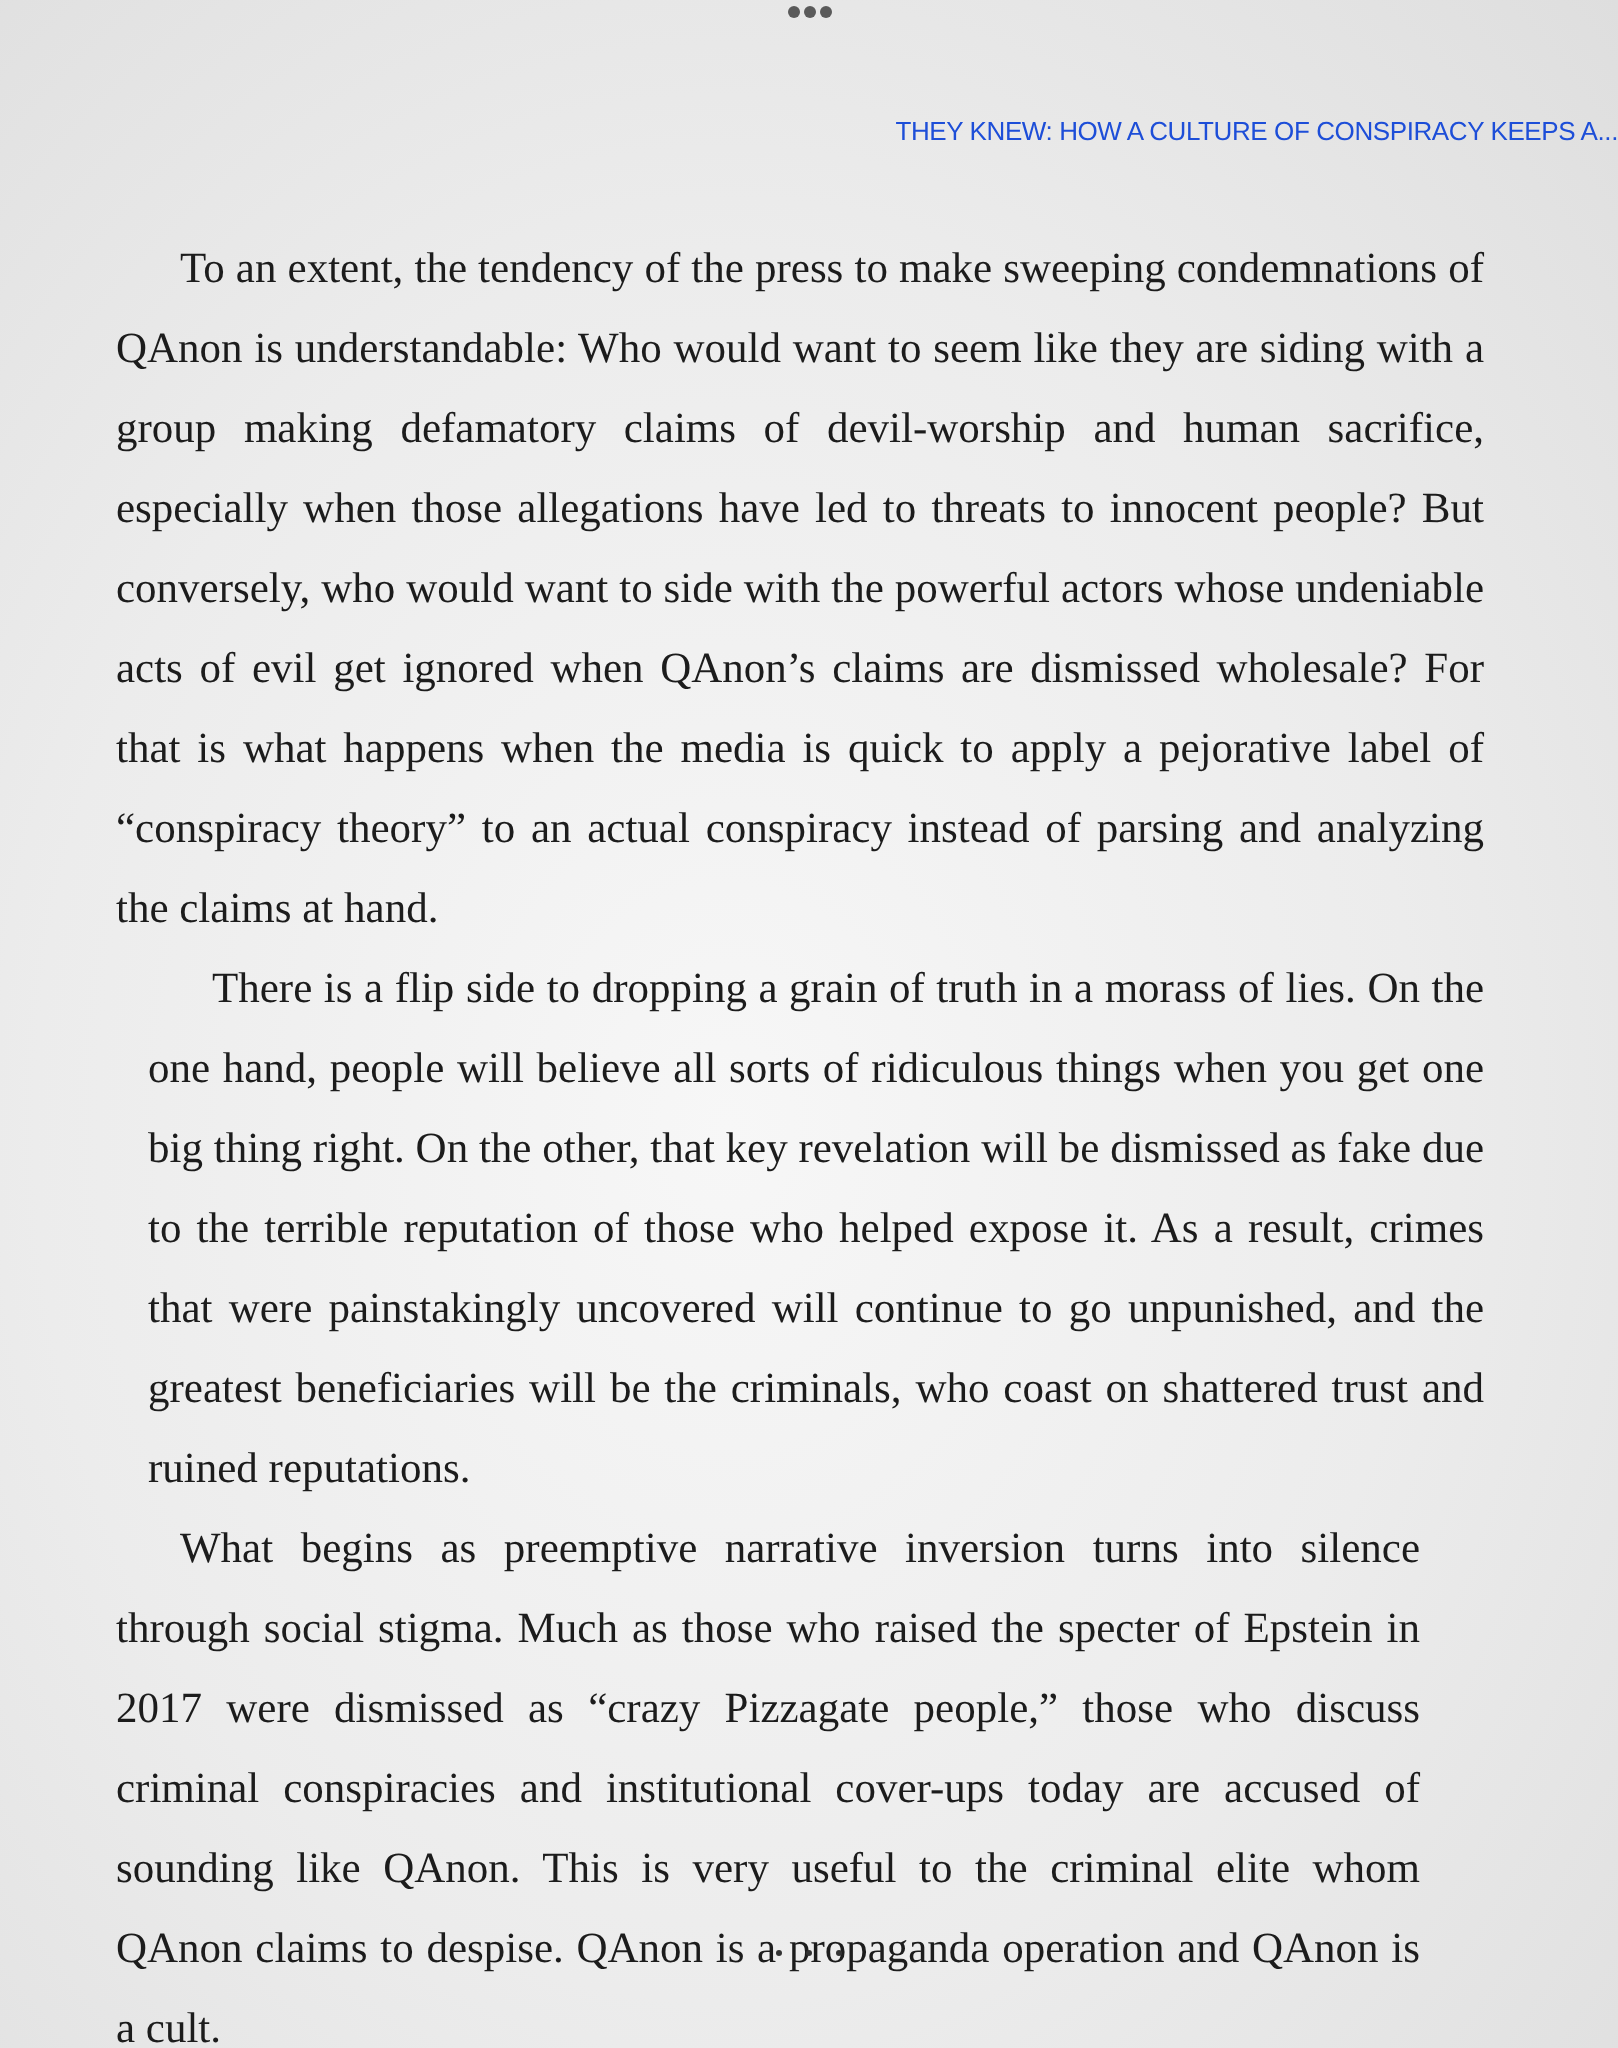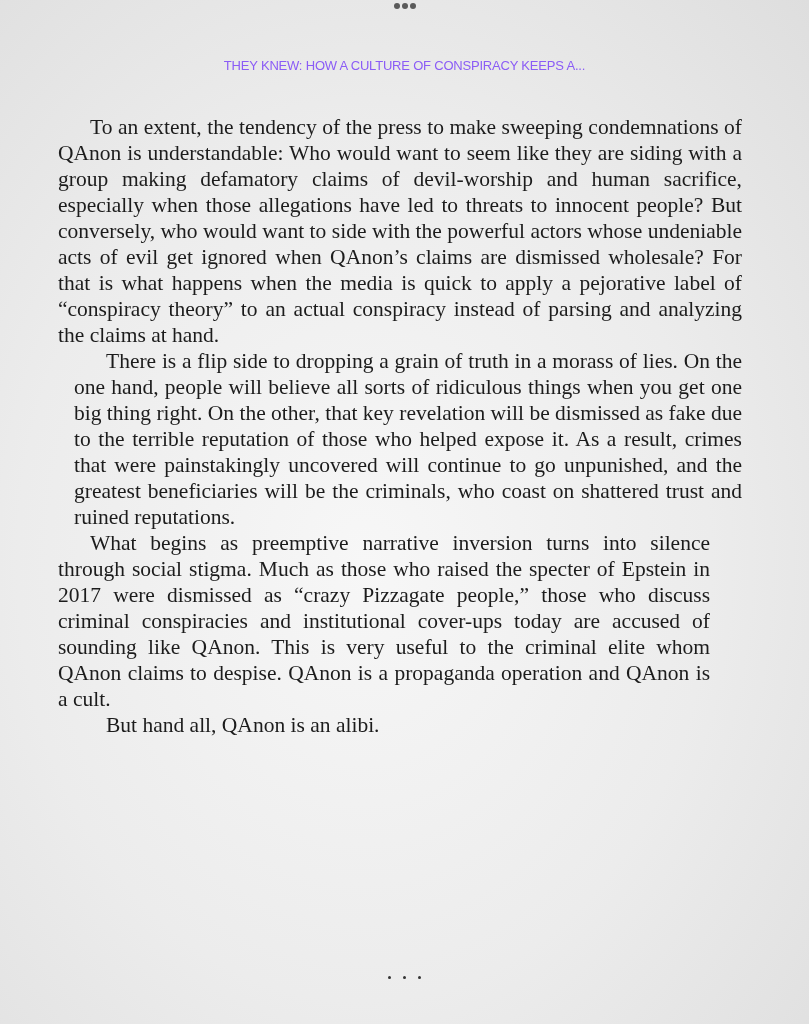--- a/index.html
+++ b/index.html
@@ -30,36 +30,36 @@
       border-radius: 50%;
       background: #5a5a5a;
       margin: 0 1px;
       vertical-align: top;
     }
     .running-head {
       position: absolute;
       top: 58px;
       left: 0;
       width: 809px;
-      text-align: center;
+      text-align: right;
       font-family: "Liberation Sans", "DejaVu Sans", sans-serif;
       font-size: 13px;
       letter-spacing: -0.2px;
-      color: #8b5cf6;
+      color: #1d4ed8;
     }
     .page {
       position: absolute;
       top: 114px;
       left: 58px;
       width: 684px;
     }
     .para {
       margin: 0;
       font-size: 21.5px;
-      line-height: 26px;
+      line-height: 40px;
       text-align: justify;
       text-indent: 32px;
       hyphens: manual;
     }
     .para + .para {
       margin-top: 0;
     }
     .para.p1 { margin-left: 0; }
     .para.p2 { margin-left: 16px; }
     .para.p3 { width: 652px; }

